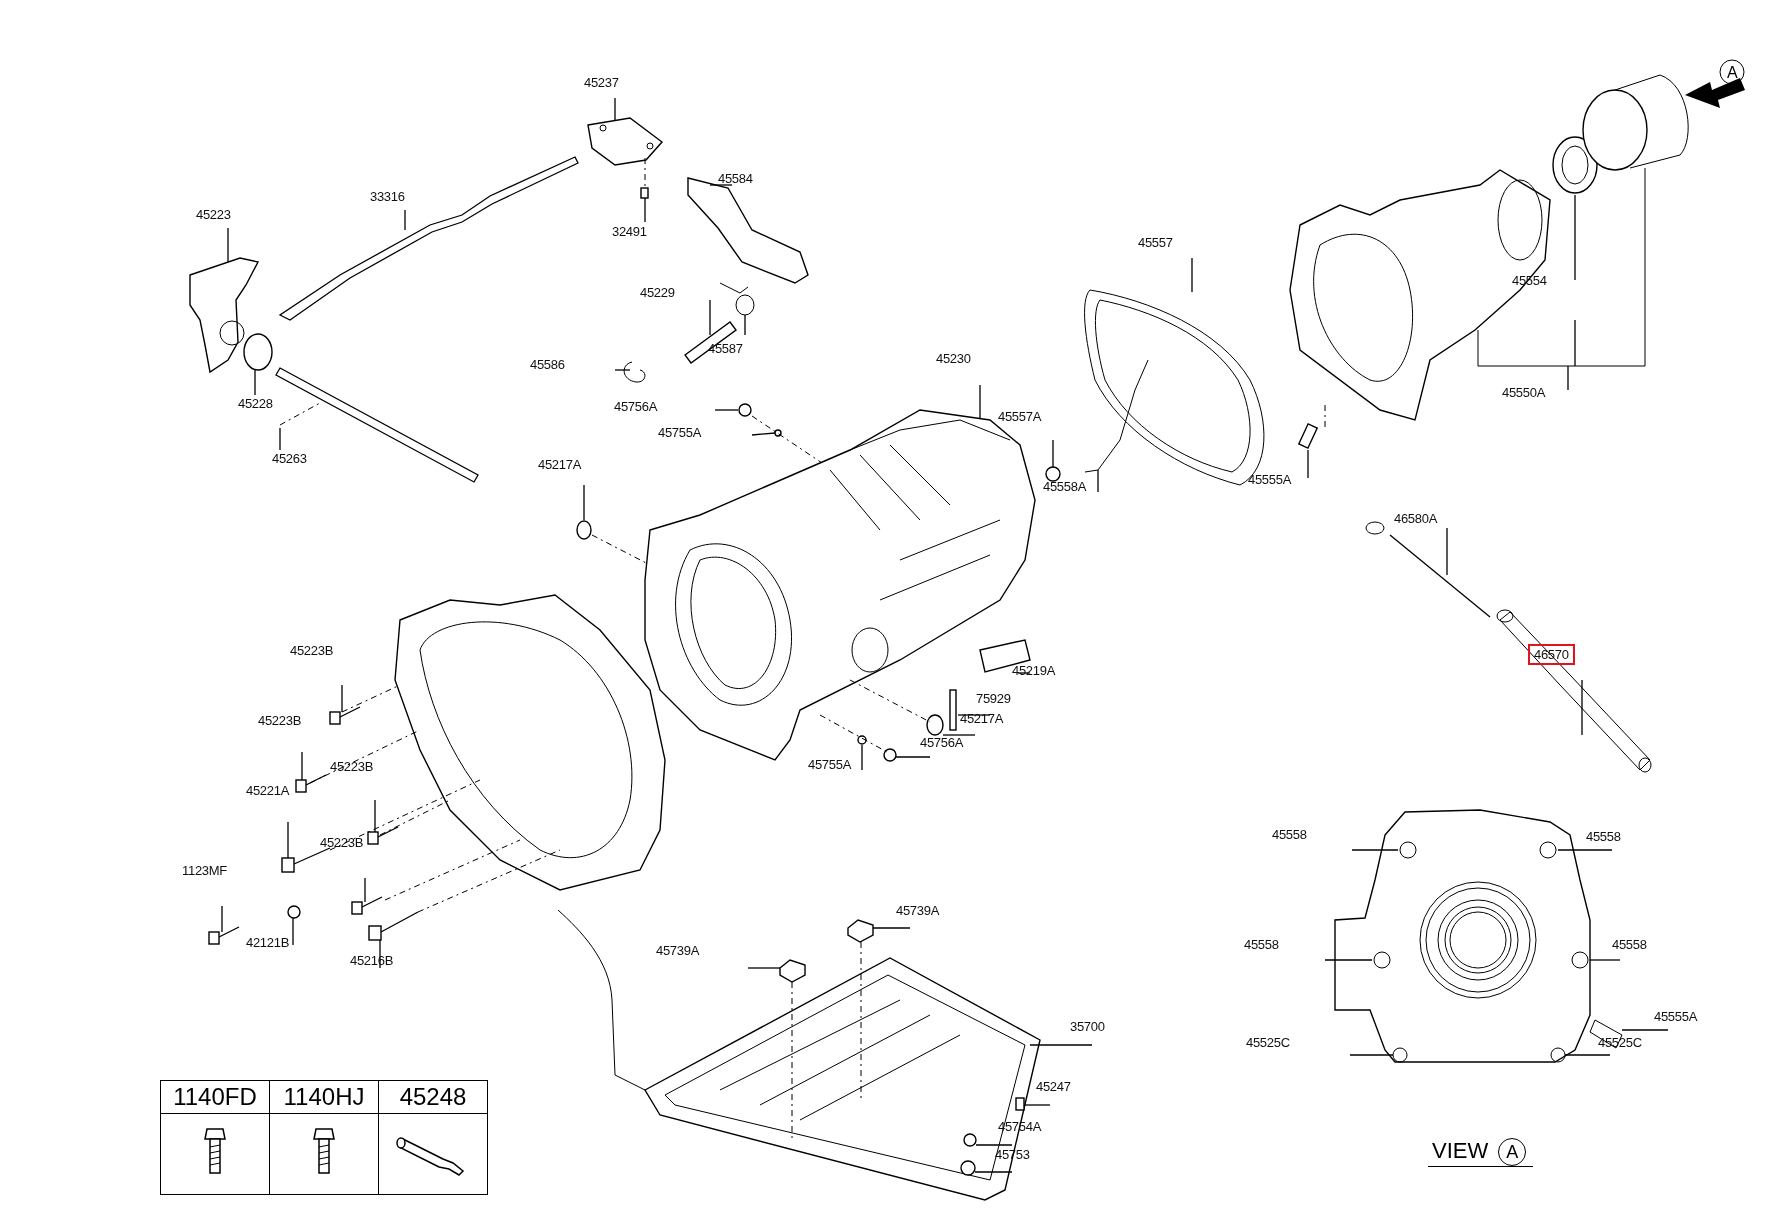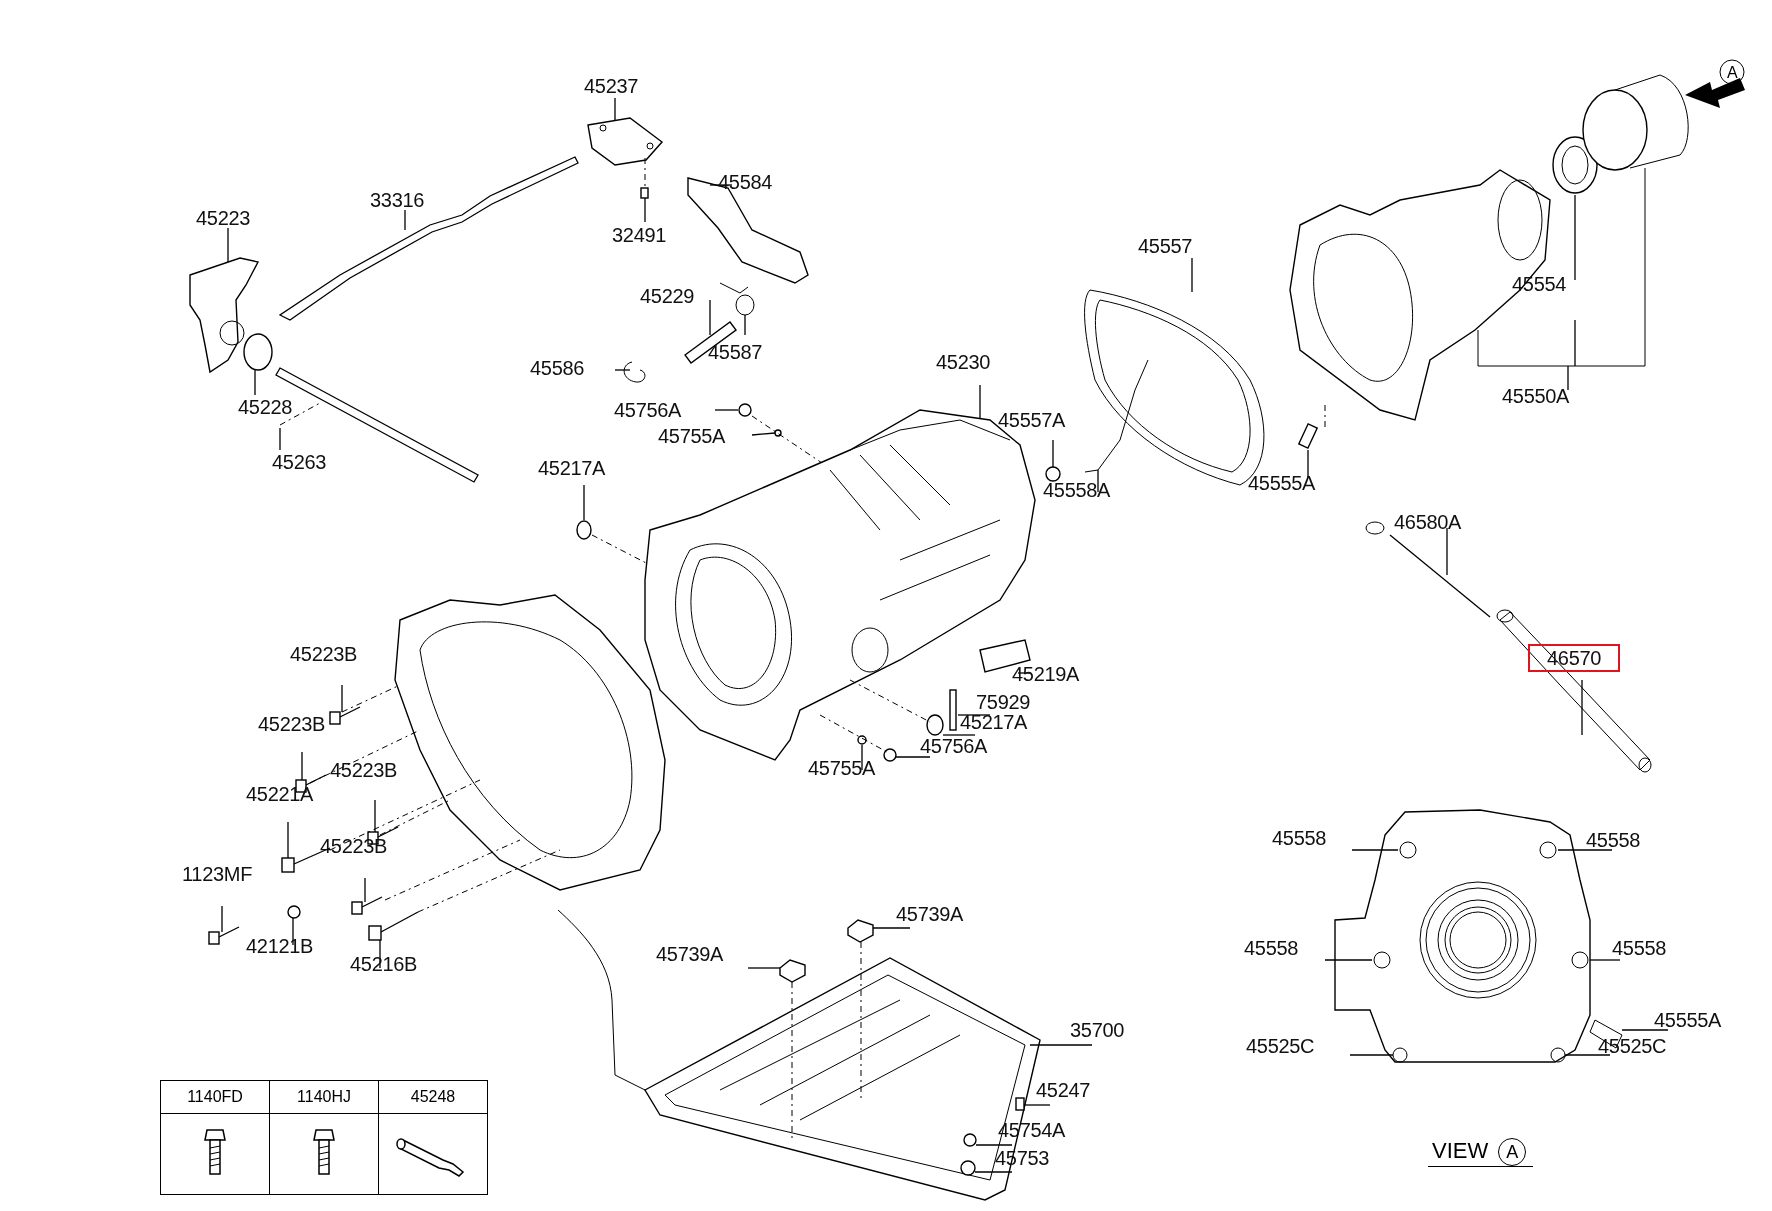--- a/index.html
+++ b/index.html
@@ -1,26 +1,26 @@
 <!DOCTYPE html>
 <html><head>
 <meta charset="utf-8">
 <style>
   html, body { margin: 0; padding: 0; background: #ffffff; }
   body { width: 1772px; height: 1211px; position: relative; overflow: hidden; font-family: "Liberation Sans", sans-serif; }
   #stage { position: absolute; left: 0; top: 0; width: 1772px; height: 1211px; }
   svg { position: absolute; left: 0; top: 0; }
-  .lbl { position: absolute; font-size: 20px; color: #111; white-space: nowrap; letter-spacing: -0.3px; line-height: 1; }
-  .hl { border: 2px solid #e0141e; padding: 2px 17px; }
+  .lbl { position: absolute; font-size: 13px; color: #111; white-space: nowrap; letter-spacing: -0.3px; line-height: 1; }
+  .hl { border: 2px solid #e0141e; padding: 2px 4px; }
   .ln { stroke: #000; stroke-width: 1.3; fill: none; }
   .dash { stroke: #000; stroke-width: 1; fill: none; stroke-dasharray: 6 4 2 4; }
   .part { stroke: #000; stroke-width: 1.4; fill: #fff; }
   .thin { stroke: #000; stroke-width: 1; fill: none; }
   table.legend { position: absolute; left: 160px; top: 1080px; border-collapse: collapse; }
-  table.legend td { border: 1.5px solid #000; width: 106px; text-align: center; font-size: 16px; }
+  table.legend td { border: 1.5px solid #000; width: 106px; text-align: center; font-size: 24px; }
   table.legend tr.h td { height: 30px; }
   table.legend tr.b td { height: 78px; }
   .view { position: absolute; left: 1432px; top: 1138px; font-size: 22px; }
   .circleA { display: inline-block; width: 26px; height: 26px; border: 1.5px solid #000; border-radius: 50%; text-align: center; line-height: 26px; font-size: 18px; margin-left: 10px; }
   .view-underline { position: absolute; left: 1428px; top: 1166px; width: 105px; height: 0; border-top: 1.5px solid #000; }
 </style>
 </head>
 <body>
 
 <div id="stage">

